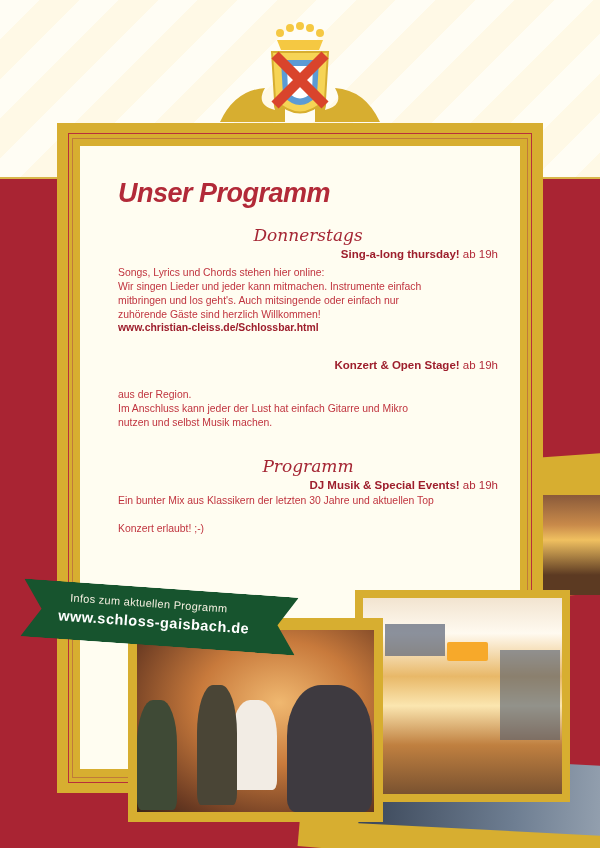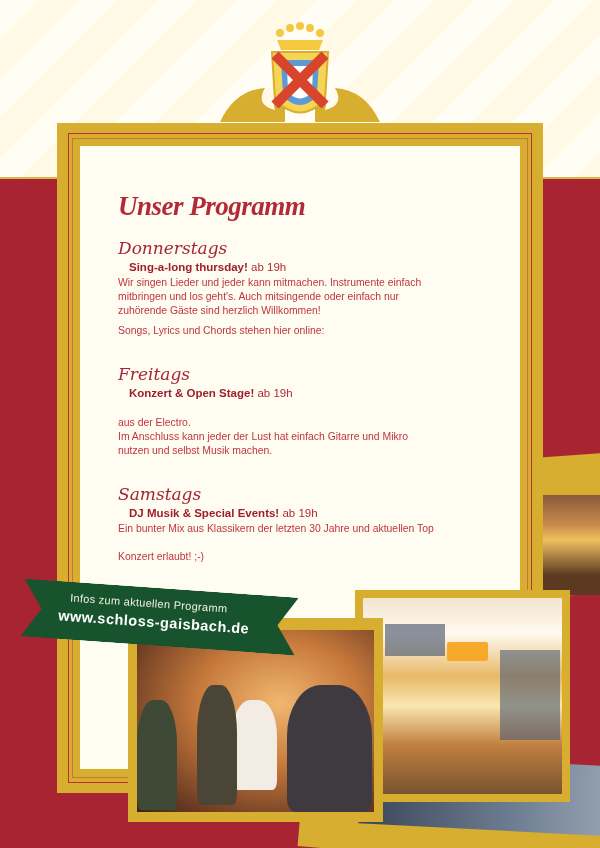--- a/index.html
+++ b/index.html
@@ -6,23 +6,23 @@
   body{width:600px;height:848px;position:relative;overflow:hidden;
     font-family:"Liberation Sans",sans-serif;
     background:repeating-linear-gradient(135deg,#fffdf4 0 28px,#fff9e6 28px 56px);}
   .red-band{position:absolute;left:0;top:177px;width:600px;height:671px;background:#a92433;border-top:2px solid #d9b64a;}
   .crest{position:absolute;left:215px;top:10px;width:170px;height:120px;}
   .frame-outer{position:absolute;left:57px;top:123px;width:486px;height:670px;background:#d7ae30;}
   .frame-line1{position:absolute;left:68px;top:133px;width:464px;height:650px;border:1px solid #b8303a;box-sizing:border-box;}
   .frame-line2{position:absolute;left:72px;top:138px;width:456px;height:640px;border:1px solid #c07a3a;box-sizing:border-box;}
   .inner{position:absolute;left:80px;top:146px;width:440px;height:623px;background:#fffdf1;}
   .content{position:absolute;left:118px;top:178px;width:380px;color:#b22a38;}
-  .title{font-family:Liberation Serif, serif;font-style:italic;font-size:27px;color:#b22a38;margin:13px 0 16px 0;letter-spacing:-0.5px;}
-  .day{font-family:"DejaVu Serif",serif;font-style:italic;font-size:17px;color:#a52634;margin:0 0 3px 0;}
-  .event{font-size:11.5px;margin:0 0 3px 11px;}
+  .title{font-family:Liberation Sans, sans-serif;font-style:italic;font-size:27px;color:#b22a38;margin:0 0 16px 0;letter-spacing:-0.5px;}
+  .day{font-family:"DejaVu Serif",serif;font-style:italic;font-size:17px;color:#a52634;margin:0 0 3px 0;text-align:center;}
+  .event{font-size:11.5px;margin:0 0 3px 11px;text-align:right;}
   .event b{color:#9d1e2c;}
   .desc{font-size:10.4px;line-height:14px;margin:0;color:#c0343f;}
   .link{font-size:10.4px;font-weight:bold;color:#9d1e2c;margin:0;}
   .section{margin-bottom:26px;}
   .photo-right-strip{position:absolute;left:540px;top:455px;width:70px;height:140px;background:#d7ae30;transform:skewY(-4deg);}
   .photo-right-img{position:absolute;left:543px;top:495px;width:60px;height:100px;
     background:linear-gradient(180deg,#8a5a3a 0,#c98a4a 30%,#f0c060 45%,#5c3a22 80%);}
   .tilt-band{position:absolute;left:300px;top:790px;width:320px;height:70px;background:#d7ae30;transform:rotate(5deg);}
   .tilt-photo{position:absolute;left:360px;top:760px;width:260px;height:70px;background:linear-gradient(90deg,#3a4658,#6e7e92 60%,#9aa6b4);transform:rotate(3deg);}
   .photo2-frame{position:absolute;left:355px;top:590px;width:215px;height:212px;background:#d7ae30;}
@@ -69,41 +69,41 @@
 
 <div class="photo-right-strip"></div>
 <div class="photo-right-img"></div>
 
 <div class="content">
   <h1 class="title">Unser Programm</h1>
 
   <div class="section">
     <p class="day">Donnerstags</p>
     <p class="event"><b>Sing-a-long thursday!</b><span> ab 19h</span></p>
+    <p class="desc" style="margin-top:6px">Songs, Lyrics und Chords stehen hier online:</p>
     <p class="desc">
       <span>Wir singen Lieder und jeder kann mitmachen. Instrumente einfach</span><br>
       <span>mitbringen und los geht's. Auch mitsingende oder einfach nur</span><br>
       <span>zuhörende Gäste sind herzlich Willkommen!</span>
     </p>
-    <p class="desc" style="margin-top:6px">Songs, Lyrics und Chords stehen hier online:</p>
+    <p class="link">www.christian-cleiss.de/Schlossbar.html</p>
   </div>
 
   <div class="section">
-    <p class="day">Freitags</p>
     <p class="event"><b>Konzert &amp; Open Stage!</b><span> ab 19h</span></p>
     <p class="desc">
       <br>
-      <span>aus der Electro.</span><br>
+      <span>aus der Region.</span><br>
       <span>Im Anschluss kann jeder der Lust hat einfach Gitarre und Mikro</span><br>
       <span>nutzen und selbst Musik machen.</span>
     </p>
   </div>
 
   <div class="section">
-    <p class="day">Samstags</p>
+    <p class="day">Programm</p>
     <p class="event"><b>DJ Musik &amp; Special Events!</b><span> ab 19h</span></p>
     <p class="desc">
       <span>Ein bunter Mix aus Klassikern der letzten 30 Jahre und aktuellen Top</span><br>
       <br>
       <span>Konzert erlaubt! ;-)</span>
     </p>
   </div>
 </div>
 
 <div class="tilt-band"></div>

